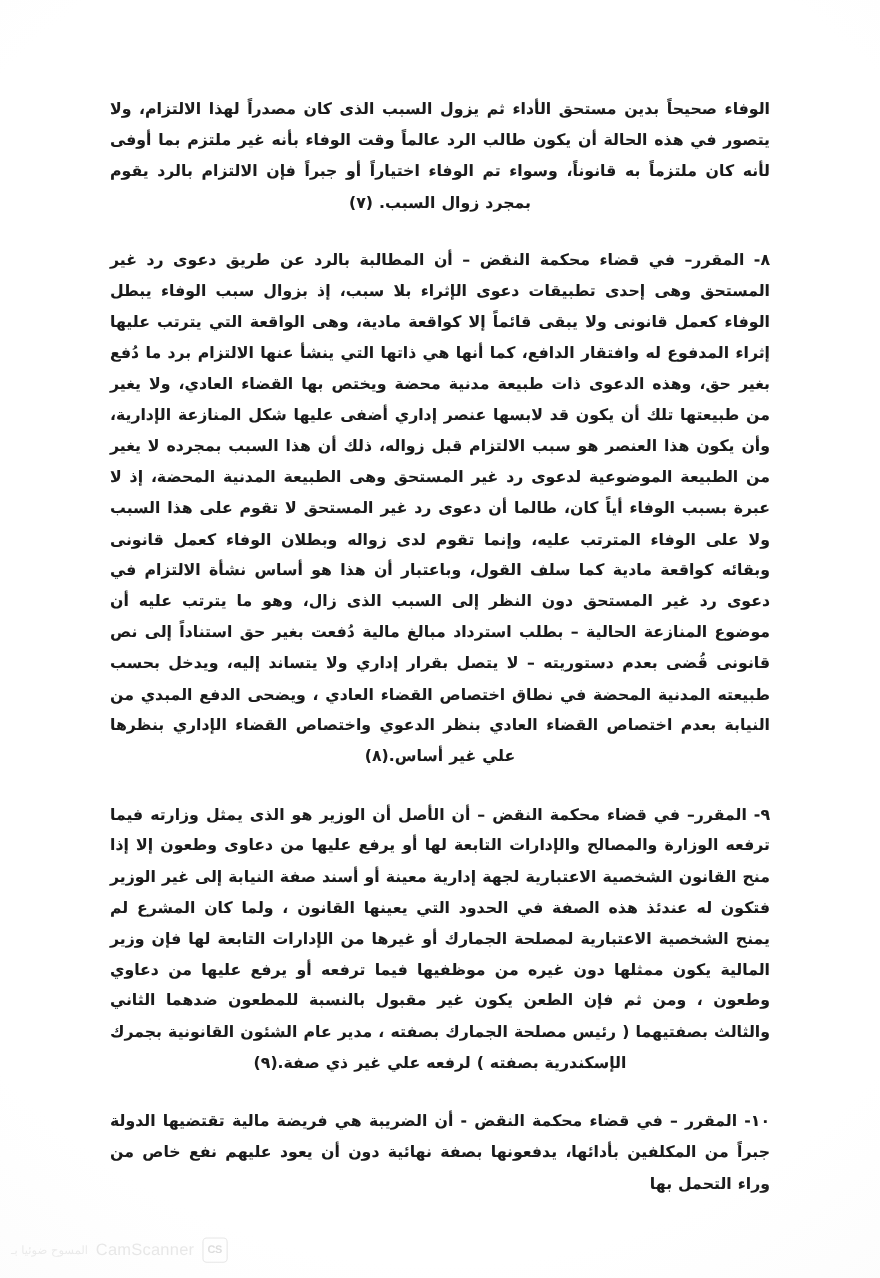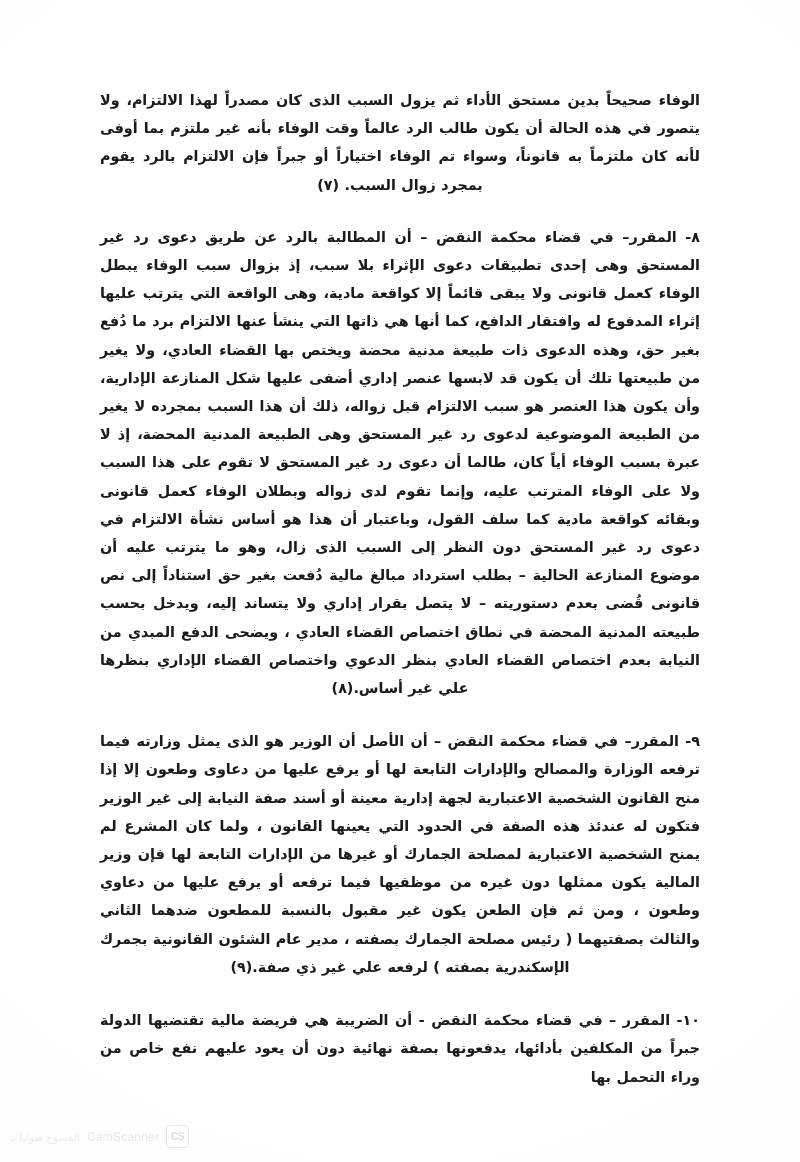--- a/index.html
+++ b/index.html
@@ -97,21 +97,21 @@
     justify-content: center;
     font-size: 10px;
     font-weight: 700;
     color: #9d9d9d;
     letter-spacing: -0.4px;
     font-family: "Liberation Sans", sans-serif;
     background: #ffffff;
   }
 
   .cs-text {
-    font-size: 12px;
+    font-size: 15px;
     color: #bdbdbd;
     font-family: "Liberation Sans", sans-serif;
     letter-spacing: 0.2px;
     white-space: nowrap;
     direction: ltr;
   }
 
   .cs-text-ar {
     font-size: 10.5px;
     color: #c6c6c6;

